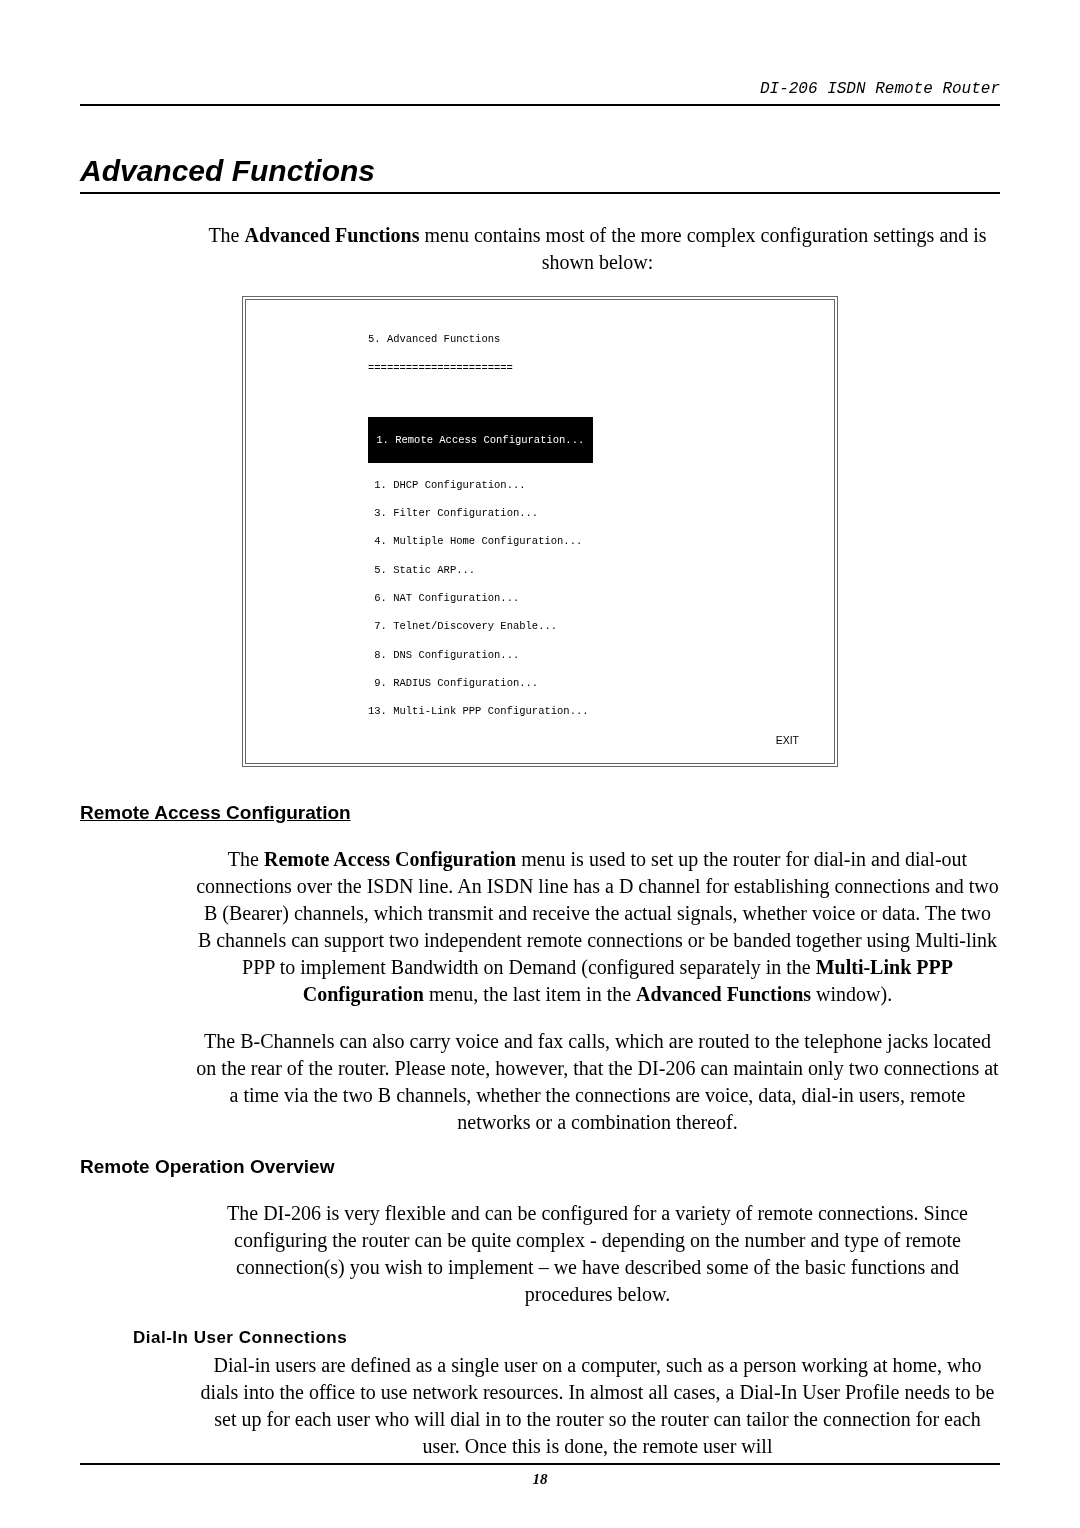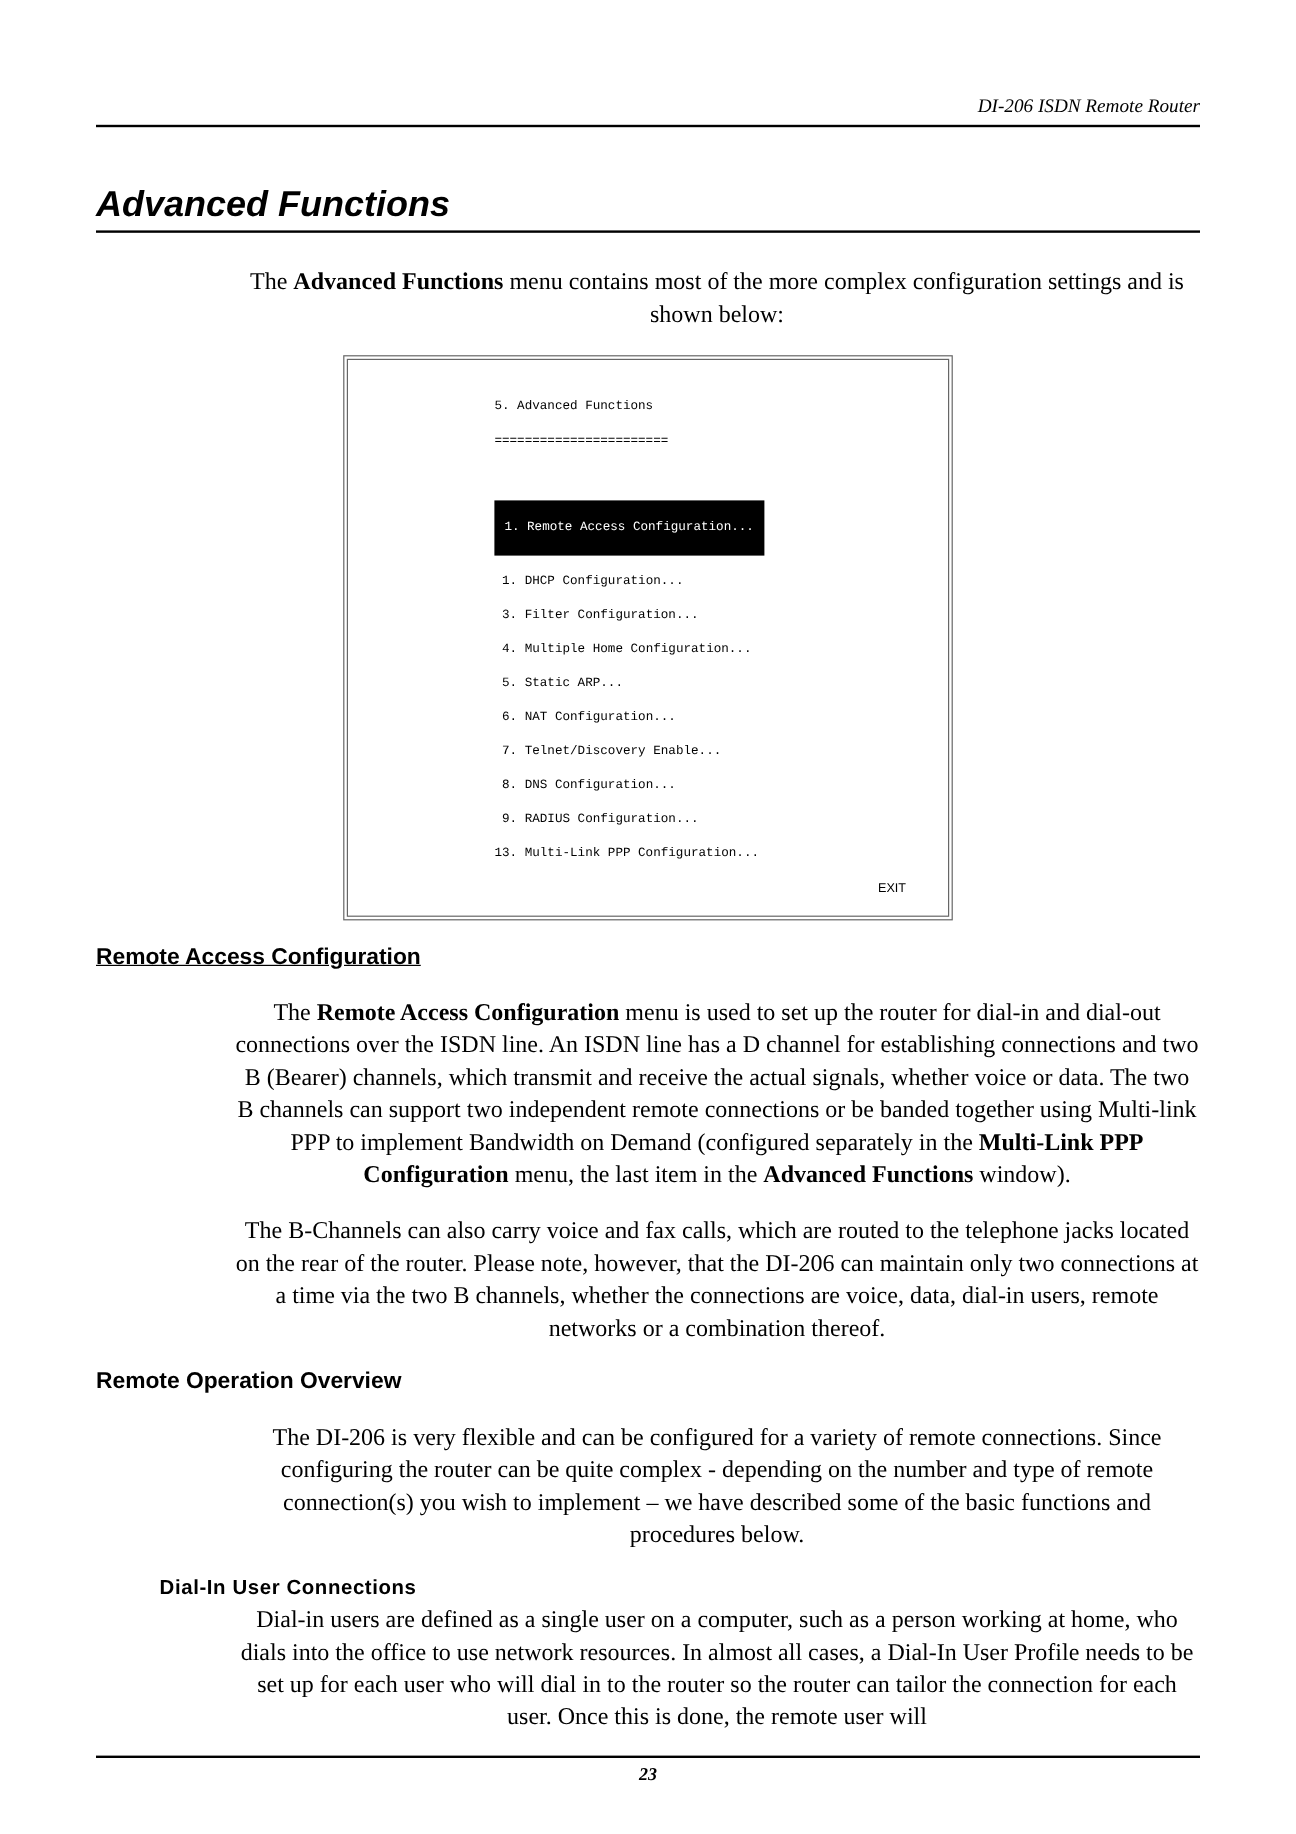--- a/index.html
+++ b/index.html
@@ -13,21 +13,21 @@
       background: #ffffff;
       font-family: 'Times New Roman', Times, serif;
       color: #000000;
       position: relative;
       padding: 80px 80px 30px 80px;
     }
     .header-text {
       text-align: right;
       font-style: italic;
       font-size: 16px;
-      font-family: Liberation Serif, serif;
+      font-family: Liberation Mono, monospace;
       color: #000;
       margin-bottom: 6px;
     }
     .header-rule {
       border: none;
       border-top: 2px solid #000;
       margin-bottom: 48px;
     }
     .main-title {
       font-family: Arial, Helvetica, sans-serif;
@@ -46,22 +46,22 @@
       font-size: 20px;
       line-height: 1.35;
       margin-left: 115px;
       margin-bottom: 20px;
       text-align: center;
     }
     .bold {
       font-weight: bold;
     }
     .terminal-box {
-      width: 508px;
-      margin: 18px auto 20px auto;
+      width: 596px;
+      margin: 18px auto 35px auto;
       border: 4px double #666;
       padding: 18px 12px 16px 12px;
       background: #fff;
       font-family: 'Courier New', Courier, monospace;
       font-size: 10.5px;
       line-height: 1.35;
       position: relative;
       min-height: 308px;
     }
     .terminal-content {
@@ -175,14 +175,14 @@
 <h2 class="subsection-heading">Remote Operation Overview</h2>
 
 <p class="body-text">The DI-206 is very flexible and can be configured for a variety of remote connections. Since configuring the router can be quite complex - depending on the number and type of remote connection(s) you wish to implement – we have described some of the basic functions and procedures below.</p>
 
 <h3 class="sub-sub-heading">Dial-In User Connections</h3>
 
 <p class="body-text">Dial-in users are defined as a single user on a computer, such as a person working at home, who dials into the office to use network resources. In almost all cases, a Dial-In User Profile needs to be set up for each user who will dial in to the router so the router can tailor the connection for each user. Once this is done, the remote user will</p>
 
 <div class="footer">
   <hr class="footer-rule">
-  <div class="page-number">23</div>
+  <div class="page-number">18</div>
 </div>
 
 </body></html>

